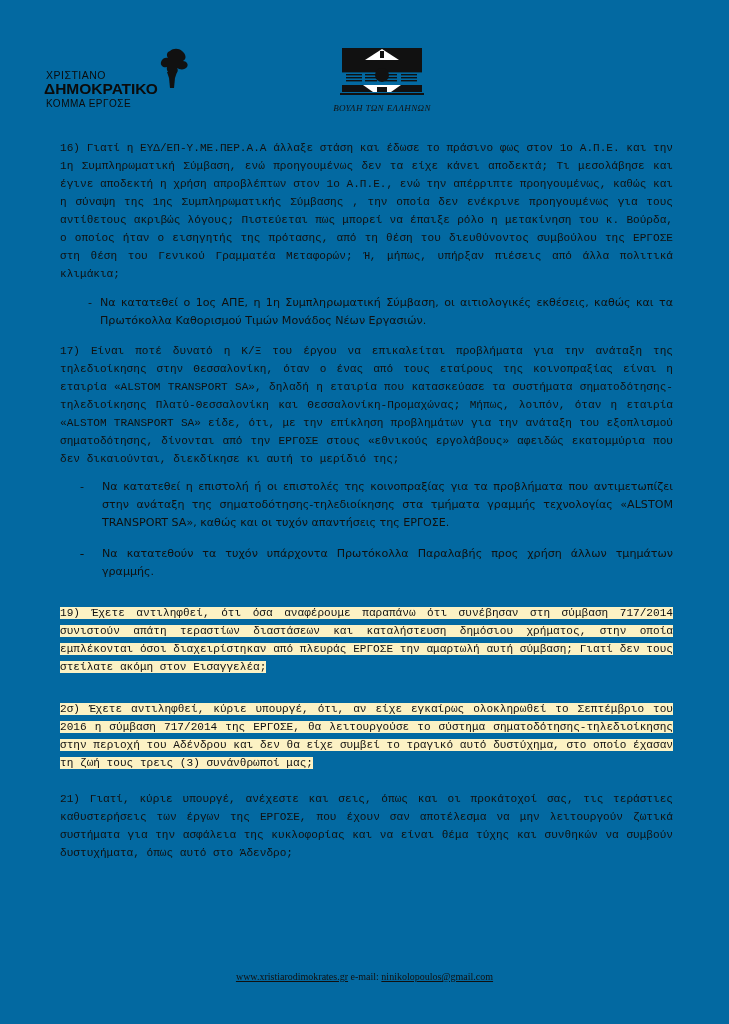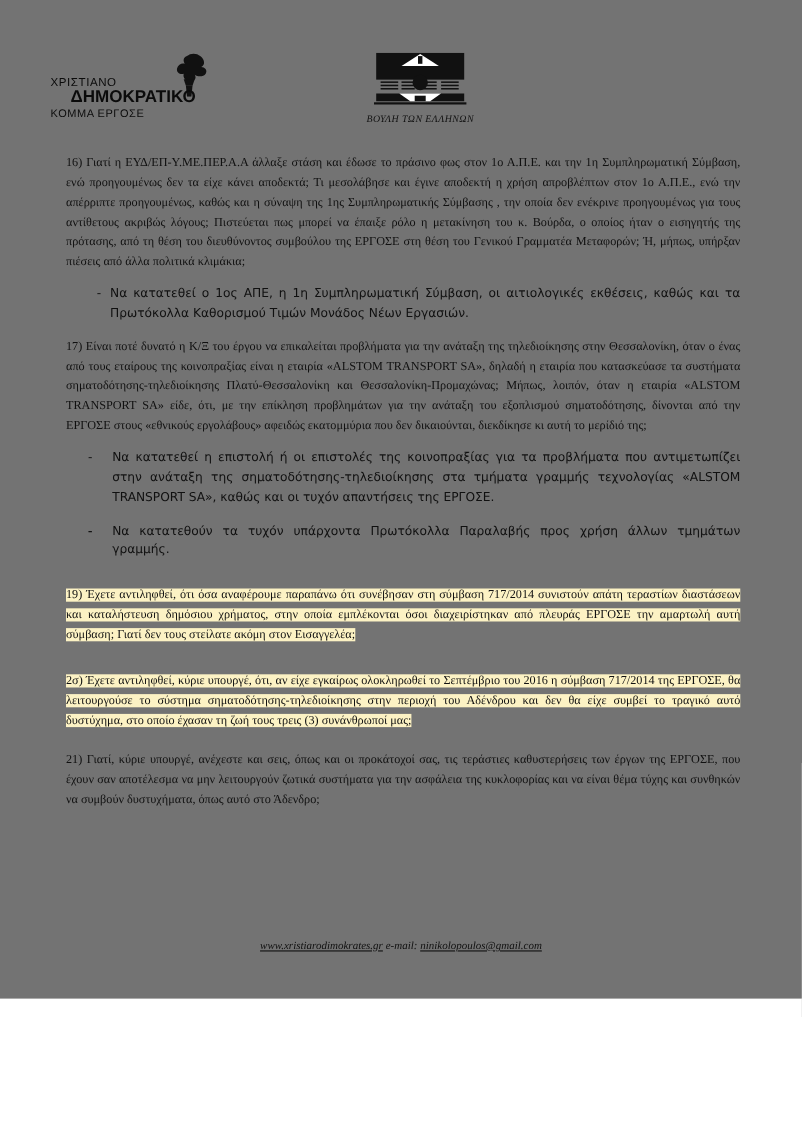--- a/index.html
+++ b/index.html
@@ -8,22 +8,22 @@
     padding: 0;
     background: #ffffff;
   }
   body {
     font-family: "DejaVu Sans", sans-serif;
     color: #000000;
   }
   .page {
     position: relative;
     width: 729px;
-    height: 908px;
-    background: #737373;
+    height: 1024px;
+    background: #0369a1;
     overflow: hidden;
     box-sizing: border-box;
   }
 
   
   .header {
     position: relative;
     height: 120px;
     padding-top: 44px;
     box-sizing: border-box;
@@ -56,21 +56,20 @@
     top: 18px;
     font-size: 10.5px;
   }
   .logo-party .l2 {
     position: absolute;
     left: 0px;
     top: 29px;
     font-size: 15.5px;
     font-weight: bold;
     letter-spacing: 0px;
-    margin-left: 20px;
   }
   .logo-party .l3 {
     position: absolute;
     left: 2px;
     top: 47px;
     font-size: 10px;
   }
 
   .logo-parliament {
     position: absolute;
@@ -95,21 +94,21 @@
   }
 
   
   .content {
     position: absolute;
     left: 60px;
     top: 140px;
     width: 613px;
   }
   .para {
-    font-family: Liberation Serif, serif;
+    font-family: Liberation Mono, monospace;
     font-size: 11.1px;
     line-height: 1.62;
     text-align: justify;
     text-justify: inter-word;
     margin: 0 0 13px 0;
     color: #101010;
     hyphens: none;
   }
   .para.tight {
     margin-bottom: 10px;
@@ -164,21 +163,20 @@
     left: 0;
     right: 0;
     bottom: 24px;
     text-align: center;
   }
   .footer-links {
     font-family: "Liberation Serif", serif;
     font-size: 10px;
     color: #101010;
     margin-bottom: 18px;
-    font-style: italic;
   }
   .footer-links a {
     color: #101010;
     text-decoration: underline;
   }
   .footer-contact {
     font-family: "Liberation Serif", serif;
     font-size: 9.6px;
     color: #101010;
     white-space: nowrap;

